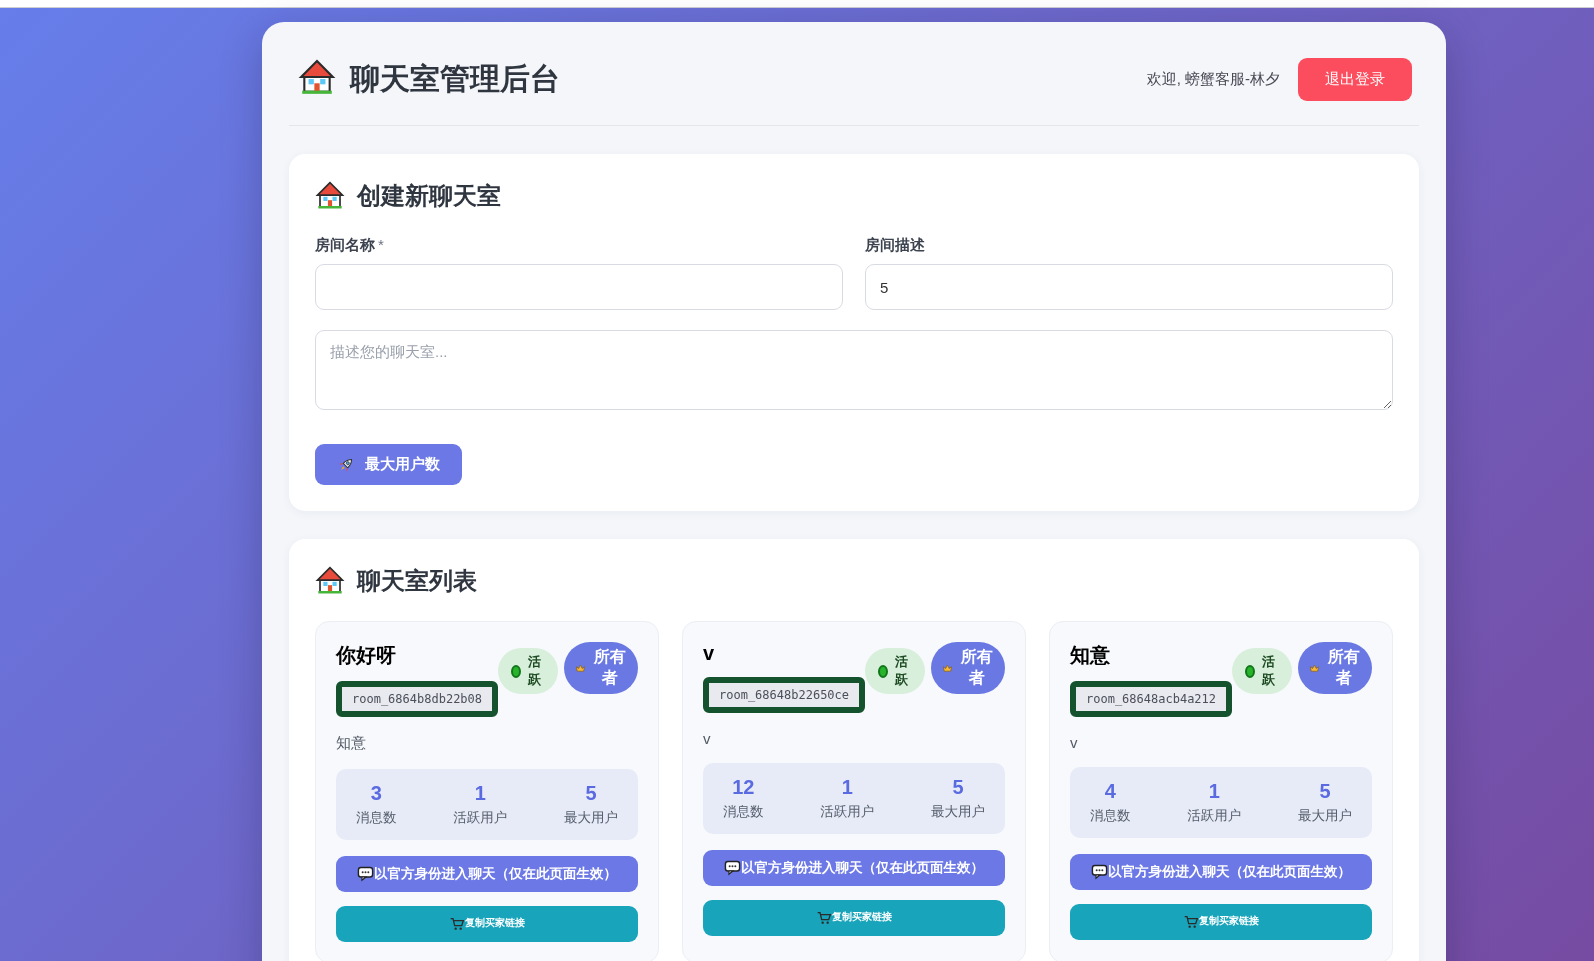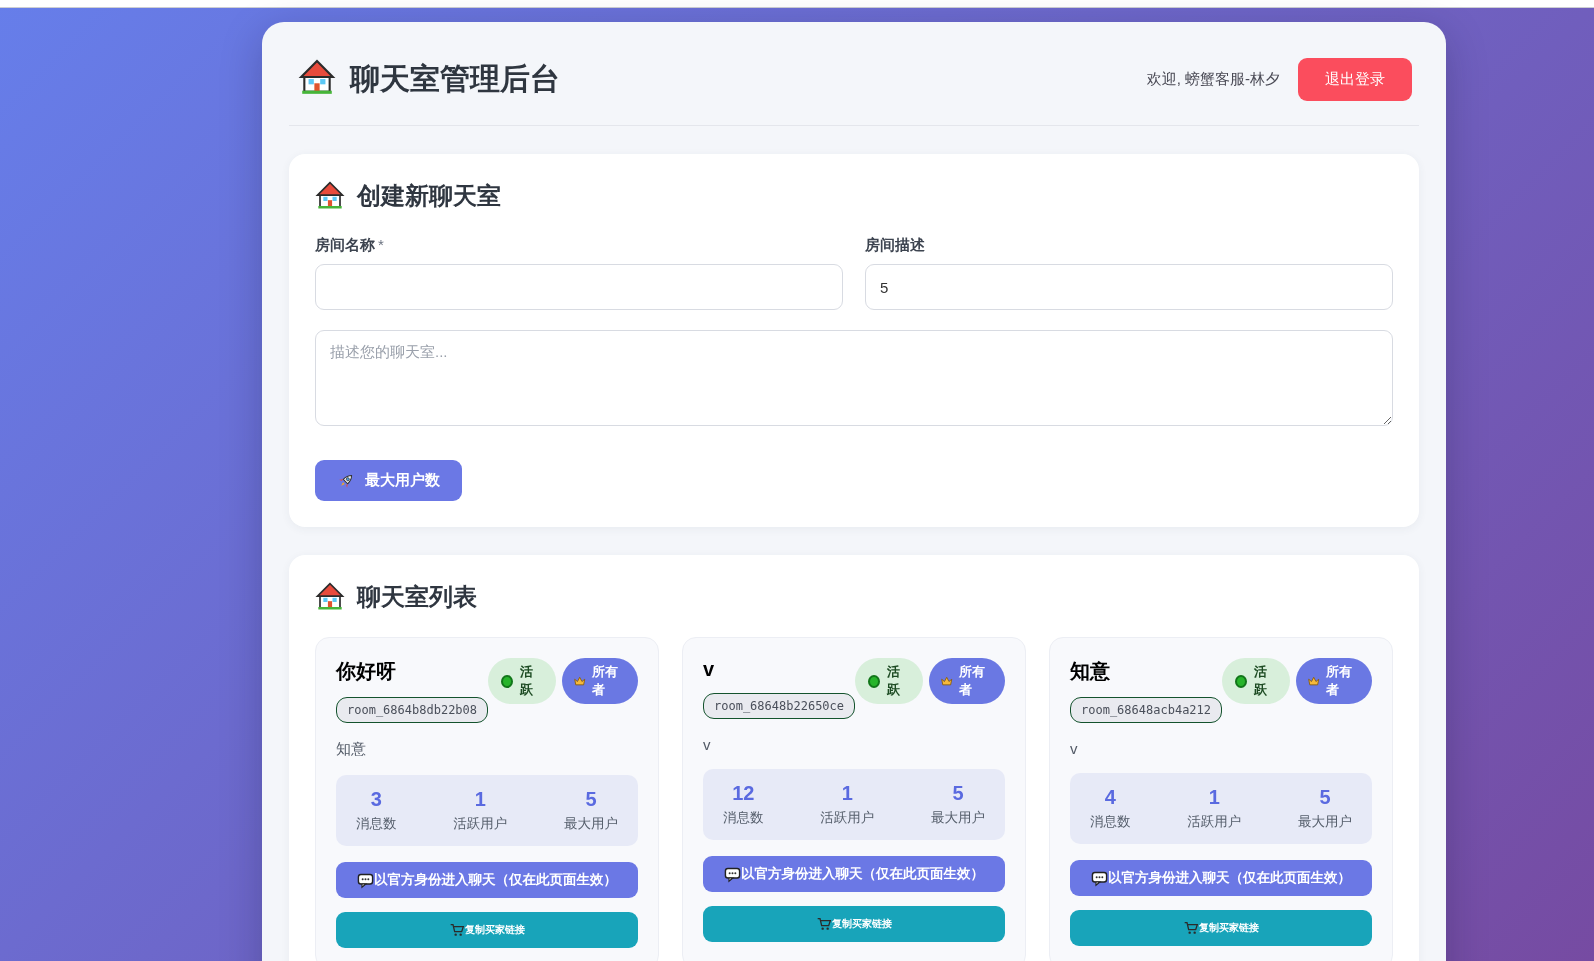--- a/index.html
+++ b/index.html
@@ -46,21 +46,21 @@
   .field-label { display: block; font-size: 15px; font-weight: bold;
     color: #3d4450; margin-bottom: 9px; }
   .req-mark { font-weight: normal; color: #6b7280; margin-left: 3px; }
   .text-input {
     width: 100%; height: 46px; background: #fff; color: #333;
     border: 1.5px solid #d8dbe2; border-radius: 9px;
     font-size: 15px; padding: 0 14px; font-family: inherit;
   }
   .desc-field { margin-top: 20px; }
   .desc-textarea {
-    width: 100%; height: 96px; background: #fff; color: #333;
+    width: 100%; height: 80px; background: #fff; color: #333;
     border: 1.5px solid #d8dbe2; border-radius: 9px;
     font-size: 15px; padding: 12px 14px; font-family: inherit;
     resize: both;
   }
   .desc-textarea::placeholder, .text-input::placeholder { color: #9aa0ab; }
   .create-btn {
     margin-top: 30px; display: inline-flex; align-items: center; gap: 10px;
     background: #6b78e5; color: #fff; border: none; cursor: pointer;
     font-size: 15px; font-weight: bold; padding: 11px 22px;
     border-radius: 9px; font-family: inherit;
@@ -69,48 +69,48 @@
   
   .rooms-grid { display: grid; grid-template-columns: repeat(3, 1fr); gap: 23px; }
   .room-card {
     background: #f8f9fc; border: 1px solid #eceef4; border-radius: 14px;
     padding: 20px;
   }
   .room-head { display: flex; justify-content: space-between; align-items: flex-start; }
   .room-name { font-size: 20px; font-weight: bold; color: #000000; margin-bottom: 12px; }
   .room-id {
     display: inline-block; font-family: "DejaVu Sans Mono", "Liberation Mono", monospace;
-    font-size: 12px; background: #e9eaef; border: 1px solid #14532d;
-    color: #4a4f5a; padding: 5px 10px; border-radius: 11px;
+    font-size: 12px; background: #e9eaef; border: 6px solid #14532d;
+    color: #4a4f5a; padding: 5px 10px; border-radius: 6px;
   }
   .badges { display: flex; flex-direction: row; align-items: flex-end; gap: 6px; }
   .badge-active {
     display: inline-flex; align-items: center; gap: 7px;
     background: #d8efdb; color: #1d4b23; font-size: 13px; font-weight: bold;
     padding: 5px 13px; border-radius: 999px;
   }
   .dot-green { width: 13px; height: 13px; border-radius: 50%;
     background: #27b42b; border: 2px solid #12761a; }
   .badge-owner {
     display: inline-flex; align-items: center; gap: 6px;
-    background: #6a78e3; color: #fff; font-size: 13px; font-weight: bold;
-    padding: 5px 11px; border-radius: 999px;
+    background: #6a78e3; color: #fff; font-size: 16px; font-weight: bold;
+    padding: 5px 11px; border-radius: 999px; text-align: center;
   }
   .badge-owner svg { width: 15px; height: 15px; }
   .room-desc { font-size: 15px; color: #525a66; margin-top: 17px; }
   .room-stats {
     margin-top: 16px; background: #e7eaf7; border-radius: 10px;
     padding: 13px 20px; display: flex; justify-content: space-between;
   }
   .stat { text-align: center; }
   .stat-num { font-size: 20px; font-weight: bold; color: #5a6ae0; }
   .stat-label { font-size: 13.5px; color: #555e6b; margin-top: 4px; }
   .room-btn {
     width: 100%; border: none; cursor: pointer; color: #fff;
-    display: flex; align-items: center; justify-content: center; gap: 0;
+    display: flex; align-items: flex-start; justify-content: center; gap: 0;
     border-radius: 9px; font-weight: bold; font-family: inherit;
   }
   .btn-enter { margin-top: 16px; background: #6b78e5; font-size: 13.5px; padding: 9px 4px; }
   .btn-enter svg { width: 17px; height: 17px; }
   .btn-copy { margin-top: 14px; background: #18a4ba; font-size: 10px; padding: 10px 4px; }
   .btn-copy svg { width: 16px; height: 16px; }
 </style>
 </head>
 <body>
 

